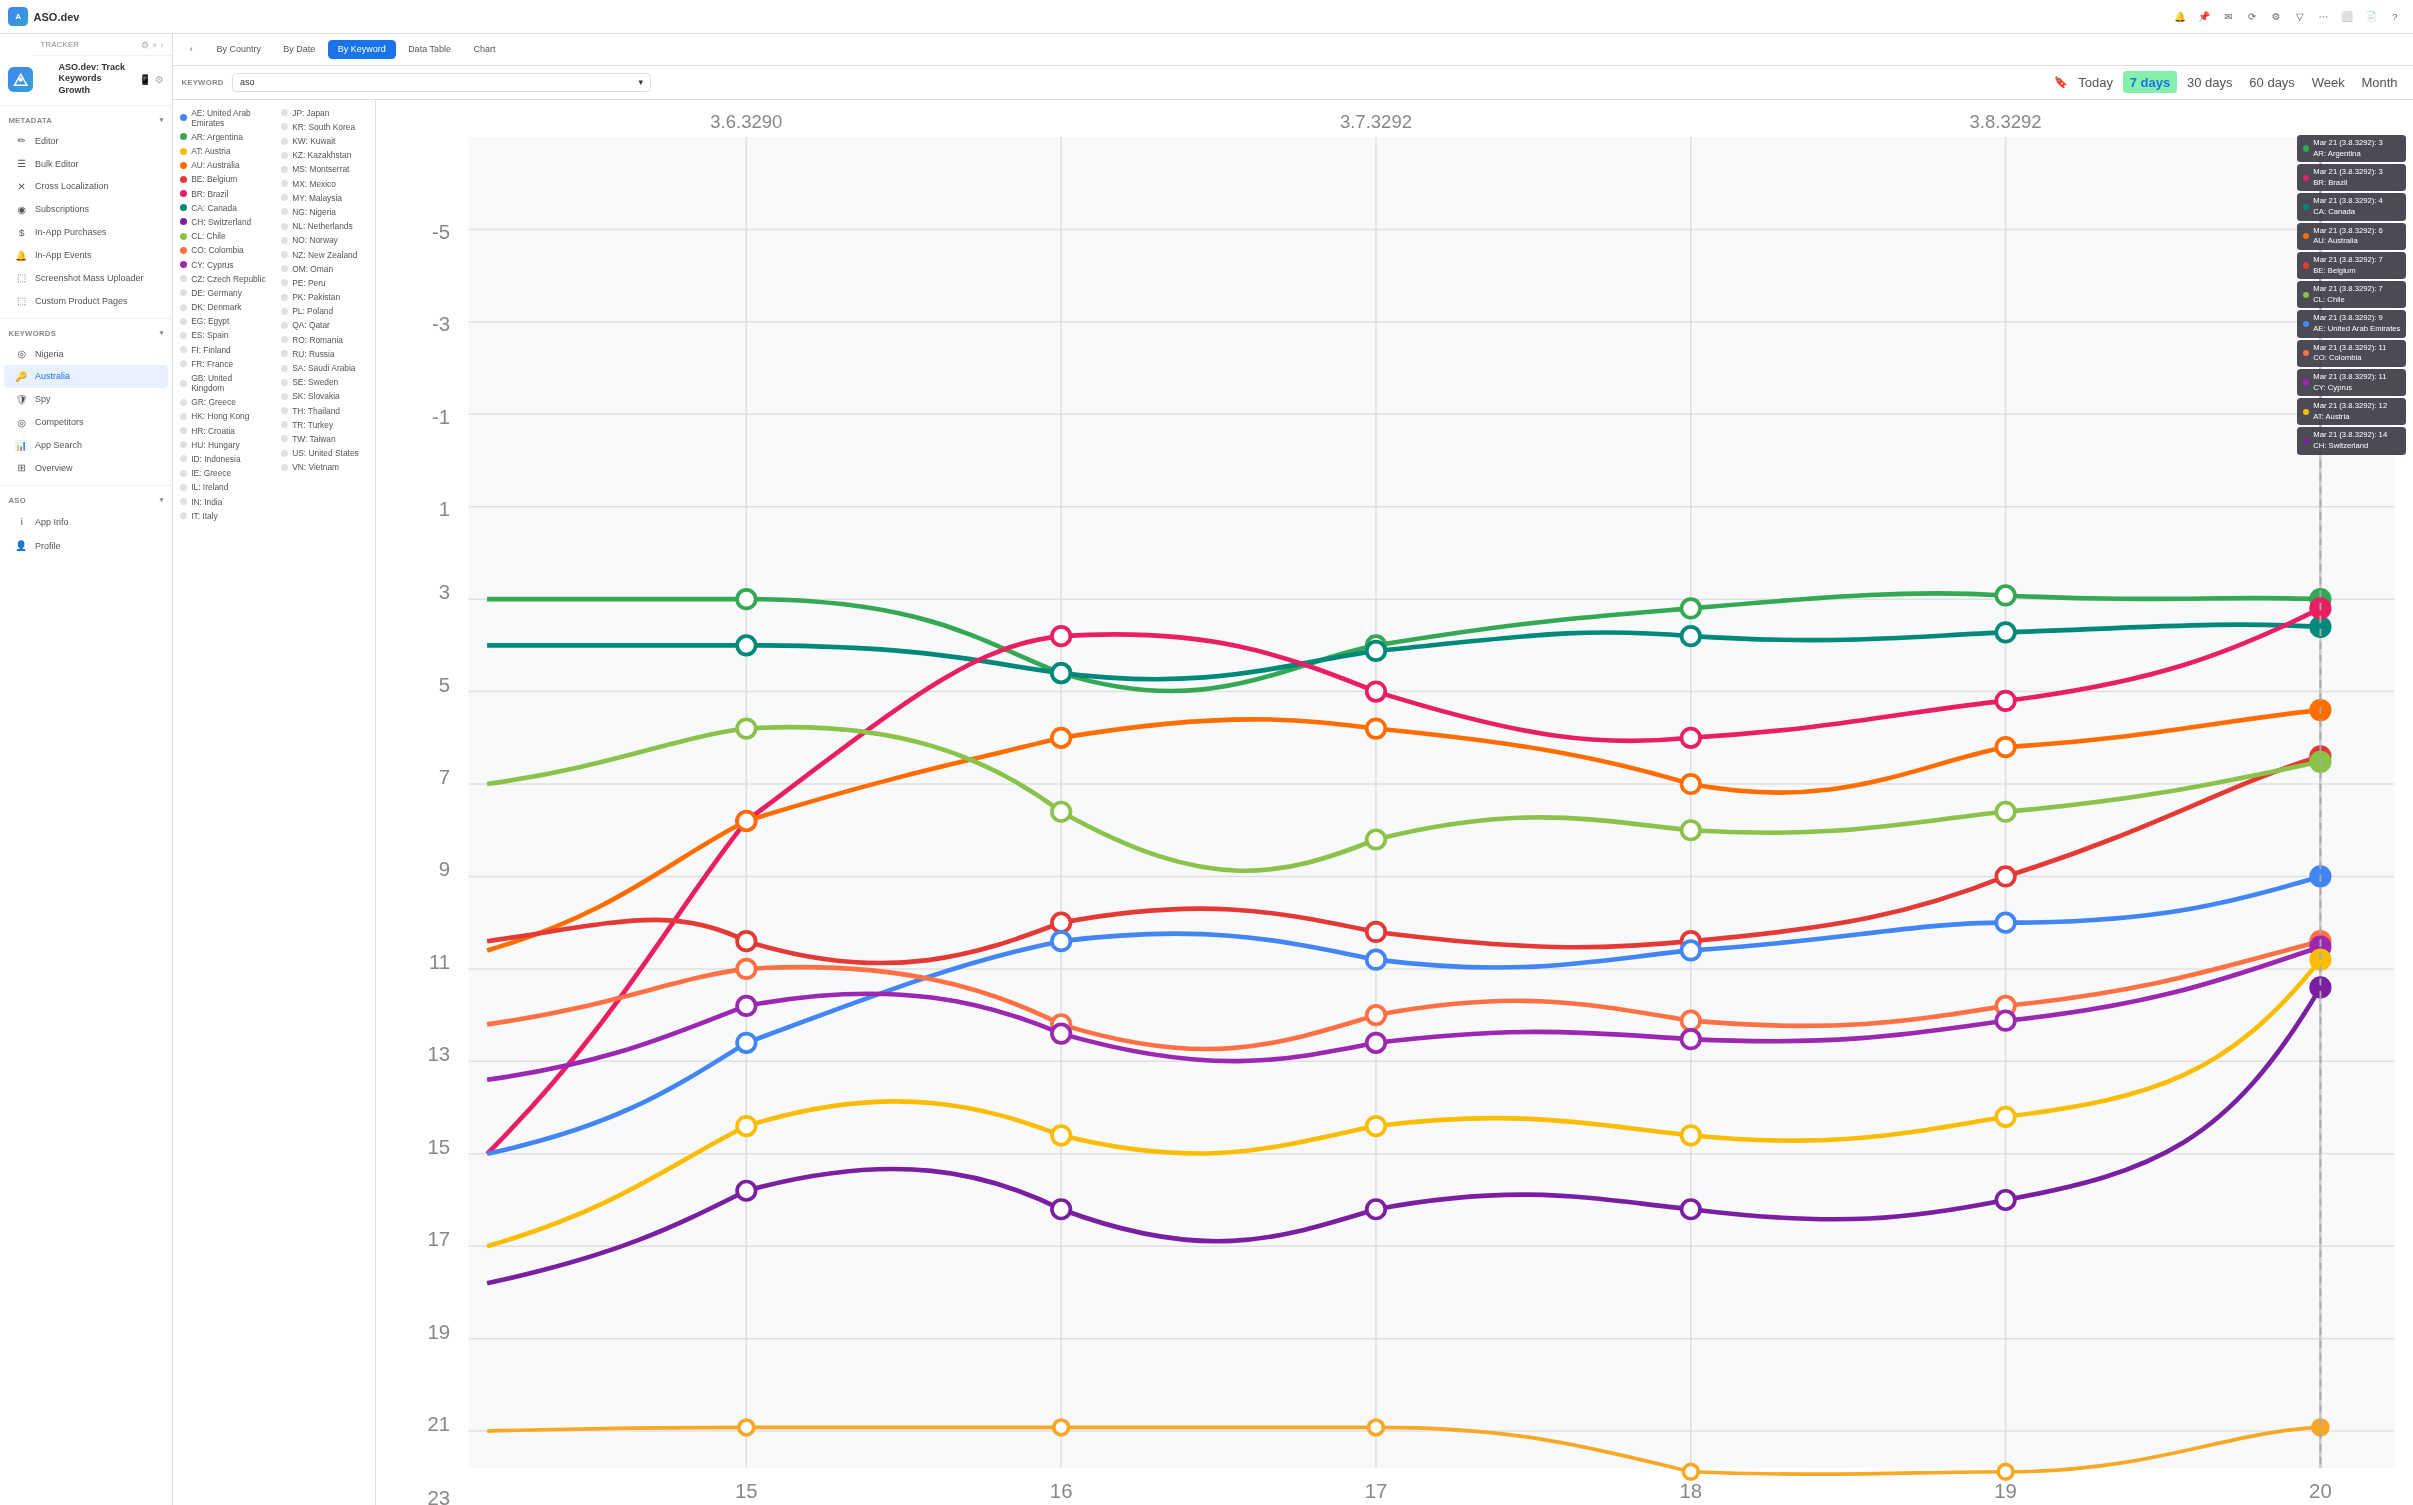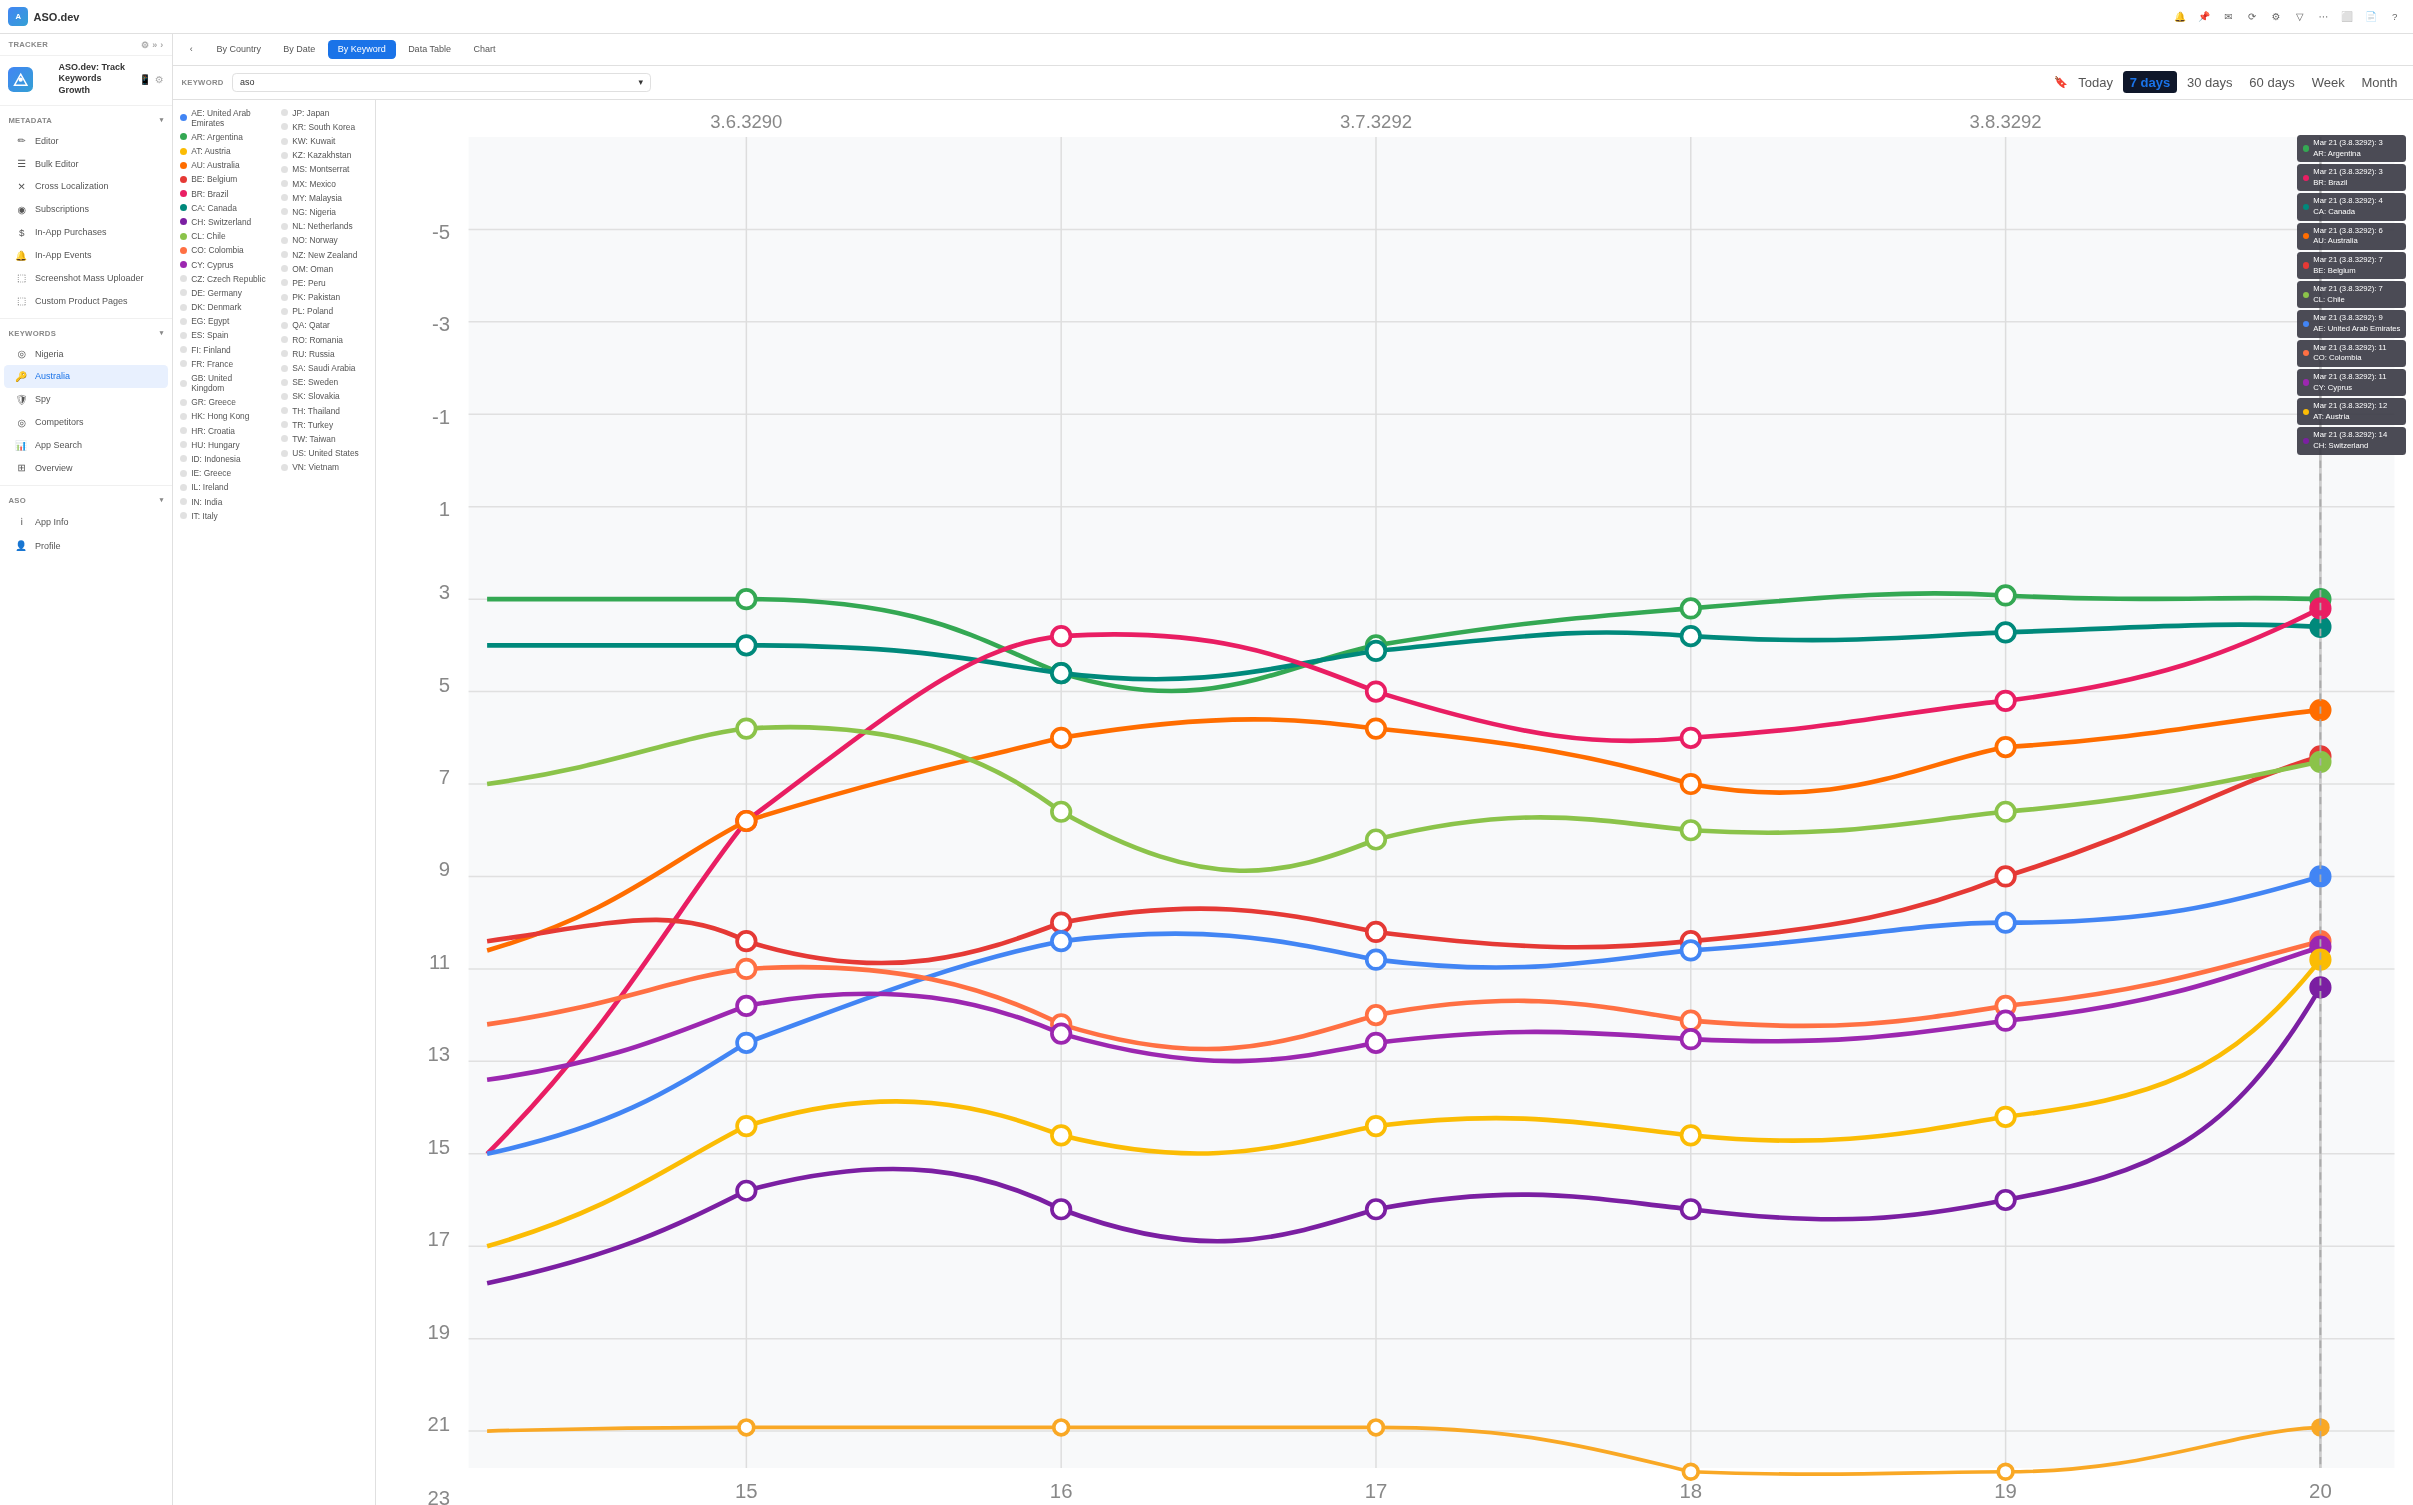--- a/index.html
+++ b/index.html
@@ -10,21 +10,21 @@
     .topbar-logo { width: 19.6px; height: 19.6px; background: linear-gradient(135deg, #4285f4, #34a0d4); border-radius: 4.2px; display: flex; align-items: center; justify-content: center; color: white; font-weight: bold; font-size: 7.7px; flex-shrink: 0; }
     .topbar-appname { font-weight: 600; font-size: 11px; color: #333; }
     .topbar-icons { display: flex; gap: 4.2px; margin-left: auto; color: #666; }
     .topbar-icon { width: 19.6px; height: 19.6px; display: flex; align-items: center; justify-content: center; border-radius: 2.8px; cursor: pointer; font-size: 9.8px; }
 
     
     .main-layout { display: flex; flex: 1; overflow: hidden; }
 
     
     .sidebar { width: 173px; background: #fff; border-right: 0.7px solid #e0e0e0; display: flex; flex-direction: column; flex-shrink: 0; overflow-y: auto; }
-    .sidebar-tracker { display: flex; align-items: center; padding: 5.6px 8.4px; font-size: 7.7px; font-weight: 700; color: #888; text-transform: uppercase; letter-spacing: 0.3px; border-bottom: 0.7px solid #f0f0f0; }
+    .sidebar-tracker { display: flex; align-items: center; padding: 5.6px 8.4px; font-size: 7.7px; font-weight: 400; color: #888; text-transform: uppercase; letter-spacing: 0.3px; border-bottom: 0.7px solid #f0f0f0; margin-left: 32px; }
     .sidebar-tracker-icons { margin-left: auto; display: flex; gap: 2.8px; }
     .sidebar-app-item { display: flex; align-items: center; padding: 5.6px 8.4px; gap: 7px; cursor: pointer; }
     .sidebar-app-icon { width: 25px; height: 25px; background: linear-gradient(135deg, #4285f4, #34a0d4); border-radius: 5.6px; display: flex; align-items: center; justify-content: center; color: white; font-weight: bold; font-size: 9.8px; flex-shrink: 0; }
     .sidebar-app-name { font-size: 9px; font-weight: 600; color: #333; line-height: 1.3; margin-left: 18px; }
     .sidebar-app-actions { margin-left: auto; display: flex; gap: 2.8px; color: #aaa; }
 
     .sidebar-section { padding: 2.8px 0; }
     .sidebar-section-header { display: flex; align-items: center; padding: 4.2px 8.4px; font-size: 7.7px; font-weight: 600; color: #888; text-transform: uppercase; letter-spacing: 0.3px; cursor: pointer; }
     .sidebar-section-header .chevron { margin-left: auto; font-size: 7px; }
     .sidebar-item { display: flex; align-items: center; padding: 5.6px 8.4px 5.6px 11.2px; gap: 7px; cursor: pointer; border-radius: 4.2px; margin: 0.7px 4.2px; color: #555; font-size: 9px; }
@@ -40,21 +40,21 @@
     .nav-tab { padding: 4.2px 9.8px; border-radius: 4.2px; cursor: pointer; font-size: 9px; color: #555; font-weight: 500; }
     .nav-tab.active { background: #1a73e8; color: white; }
     .nav-back { width: 19.6px; height: 19.6px; display: flex; align-items: center; justify-content: center; cursor: pointer; color: #555; border-radius: 2.8px; margin-right: 2.8px; }
 
     
     .keyword-row { display: flex; align-items: center; padding: 5.6px 8.4px; border-bottom: 0.7px solid #e0e0e0; gap: 8.4px; flex-shrink: 0; }
     .keyword-label { font-size: 7.7px; font-weight: 600; color: #888; text-transform: uppercase; letter-spacing: 0.3px; }
     .keyword-select { display: flex; align-items: center; border: 0.7px solid #e0e0e0; border-radius: 4.2px; padding: 3.5px 7px; font-size: 9px; color: #333; background: #fff; flex: 1; max-width: 419px; cursor: pointer; justify-content: space-between; }
     .time-buttons { display: flex; align-items: center; gap: 2.8px; margin-left: auto; }
     .time-btn { padding: 3.5px 7px; border-radius: 3.5px; font-size: 13px; cursor: pointer; color: #555; border: none; background: transparent; }
-    .time-btn.active { background: #0f172a; color: #1a73e8; font-weight: 600; }
+    .time-btn.active { background: #86efac; color: #1a73e8; font-weight: 600; }
     .bookmark-icon { color: #888; font-size: 11.2px; cursor: pointer; margin-left: 5.6px; }
 
     
     .chart-container { flex: 1; display: flex; overflow: hidden; }
     .legend-panel { width: 203px; overflow-y: auto; border-right: 0.7px solid #e0e0e0; padding: 5.6px 0; flex-shrink: 0; background: #fff; }
     .legend-columns { display: flex; gap: 0; }
     .legend-col { flex: 1; }
     .legend-item { display: flex; align-items: center; padding: 2.1px 7px; gap: 4.2px; font-size: 8.4px; color: #555; cursor: pointer; }
     .legend-dot { width: 7px; height: 7px; border-radius: 50%; flex-shrink: 0; }
     .legend-dot.faded { opacity: 0.35; }

